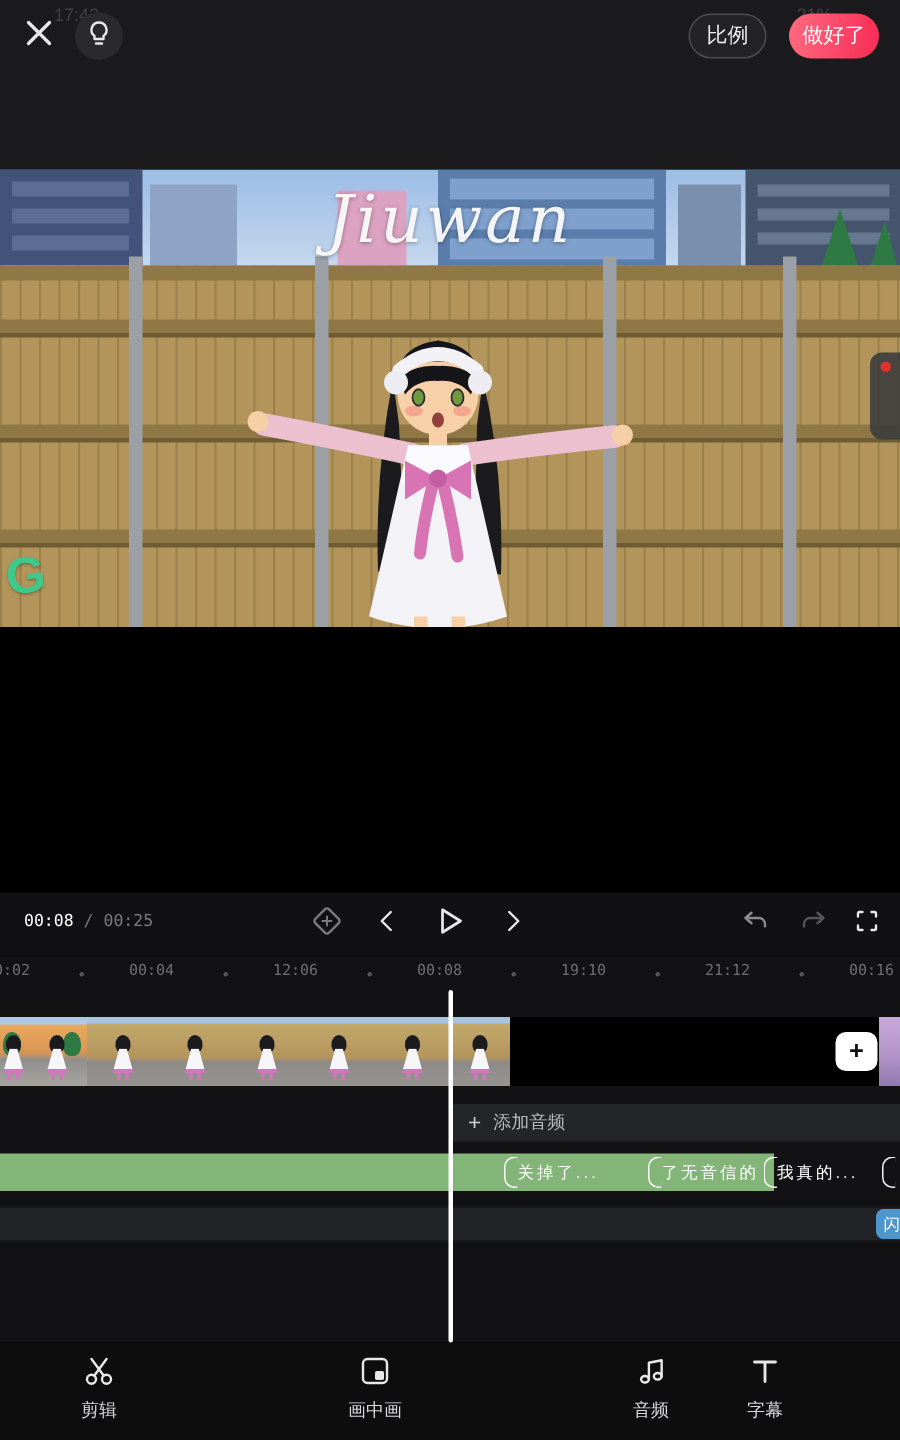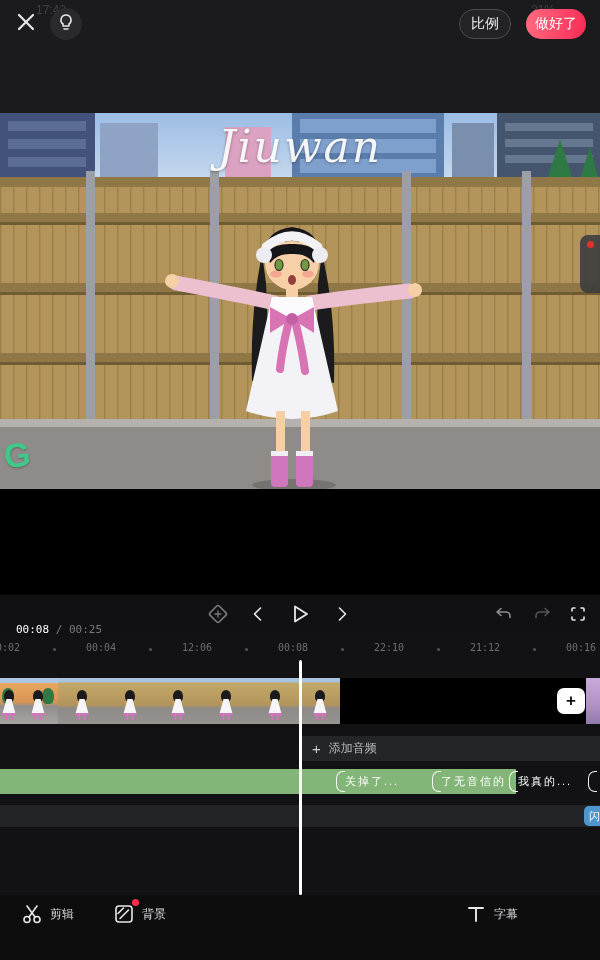--- a/index.html
+++ b/index.html
@@ -14,33 +14,33 @@
   .header{position:absolute;left:0;top:0;width:600px;height:113px;background:#1b1b1d;}
   .status-ghost{position:absolute;top:3px;font-size:12px;color:rgba(255,255,255,.16);}
   .icon-btn{position:absolute;display:flex;align-items:center;justify-content:center;cursor:pointer;}
   .close-btn{left:12px;top:10px;width:28px;height:28px;}
   .bulb-btn{left:50px;top:8px;width:32px;height:32px;border-radius:50%;background:#2a2a2c;}
   .pill{position:absolute;top:9px;height:30px;border-radius:16px;display:flex;align-items:center;justify-content:center;font-size:14px;}
   .ratio-pill{left:459px;width:52px;background:#232325;border:1px solid #4d4d50;color:#f0f0f0;}
   .done-pill{left:526px;width:60px;background:linear-gradient(100deg,var(--accent_red_light),var(--accent_red));color:#fff;border:none;}
 
   
-  .preview{position:absolute;left:0;top:113px;width:600px;height:376px;background:#1d4ed8;overflow:hidden;}
+  .preview{position:absolute;left:0;top:113px;width:600px;height:305px;background:#1d4ed8;overflow:hidden;}
   .preview svg{display:block;}
   .watermark{position:absolute;left:0;top:8px;width:100%;text-align:center;
     font-family:"DejaVu Serif",serif;font-style:italic;font-size:44px;font-weight:500;
     color:rgba(255,255,255,.93);text-shadow:0 1px 3px rgba(0,0,0,.35);letter-spacing:2px;}
   .g-logo{position:absolute;left:4px;bottom:14px;font-size:34px;font-weight:bold;color:var(--logo_green);
     text-shadow:0 1px 2px rgba(0,0,0,.3);transform:rotate(-6deg);}
   .cam-panel{position:absolute;right:-7px;top:122px;width:27px;height:58px;background:rgba(58,58,60,.88);border-radius:8px;}
   .cam-panel::before{content:"";position:absolute;left:7px;top:6px;width:7px;height:7px;border-radius:50%;background:#e03030;}
 
   
   .controls{position:absolute;left:0;top:595px;width:600px;height:42px;background:#111113;}
-  .time-display{position:absolute;left:16px;top:28px;font-family:"DejaVu Sans Mono",monospace;font-size:11px;color:#fff;}
+  .time-display{position:absolute;left:16px;top:12px;font-family:"DejaVu Sans Mono",monospace;font-size:11px;color:#fff;}
   .time-display .total{color:#7a7a7e;}
   .ctl{position:absolute;top:6px;width:30px;height:30px;display:flex;align-items:center;justify-content:center;cursor:pointer;}
 
   
   .timeline{position:absolute;left:0;top:637px;width:600px;height:258px;background:#121214;}
   .ruler{position:absolute;left:0;top:2px;width:600px;height:18px;}
   .tick{position:absolute;top:3px;transform:translateX(-50%);font-size:10px;color:#6e6e72;font-family:"DejaVu Sans Mono",monospace;}
   .tick-dot{position:absolute;top:9px;width:3px;height:3px;border-radius:50%;background:#55555a;}
 
   .filmstrip{position:absolute;left:0;top:41px;width:600px;height:46px;background:#000;display:flex;}
@@ -67,21 +67,21 @@
     border:1.6px solid rgba(255,255,255,.95);border-right:none;border-radius:7px 0 0 7px;}
 
   .fx-row{position:absolute;left:0;top:168px;width:600px;height:22px;background:#222326;}
   .fx-badge{position:absolute;left:584px;top:1px;width:30px;height:20px;background:var(--blue_badge);
     border-radius:5px;color:#fff;font-size:11px;display:flex;align-items:center;padding-left:5px;cursor:pointer;}
 
   .playhead{position:absolute;left:299px;top:23px;width:2.5px;height:235px;background:#fff;border-radius:2px;z-index:5;}
 
   
   .toolbar{position:absolute;left:0;top:895px;width:600px;height:65px;background:#0d0d0e;}
-  .tool{position:absolute;top:7px;width:92px;display:flex;flex-direction:row;align-items:center;gap:6px;cursor:pointer;}
+  .tool{position:absolute;top:7px;width:92px;display:flex;flex-direction:column;align-items:center;gap:6px;cursor:pointer;}
   .tool .t-icon{width:24px;height:24px;position:relative;display:flex;align-items:center;justify-content:center;}
   .tool .t-label{font-size:12px;color:#d8d8da;}
   .notif-dot{position:absolute;right:-3px;top:-3px;width:7px;height:7px;border-radius:50%;background:var(--notify_dot);}
 
   svg .st{stroke:#e8e8e8;stroke-width:1.6;fill:none;stroke-linecap:round;stroke-linejoin:round;}
 </style>
 </head>
 <body>
 
 <div class="header">
@@ -252,21 +252,21 @@
     </span>
   </div>
 </div>
 
 <div class="timeline">
   <div class="ruler">
     <span class="tick" style="left:5px">00:02</span>
     <span class="tick" style="left:101px">00:04</span>
     <span class="tick" style="left:197px">12:06</span>
     <span class="tick" style="left:293px">00:08</span>
-    <span class="tick" style="left:389px">22:10</span>
+    <span class="tick" style="left:389px">19:10</span>
     <span class="tick" style="left:485px">21:12</span>
     <span class="tick" style="left:581px">00:16</span>
     <span class="tick-dot" style="left:53px"></span>
     <span class="tick-dot" style="left:149px"></span>
     <span class="tick-dot" style="left:245px"></span>
     <span class="tick-dot" style="left:341px"></span>
     <span class="tick-dot" style="left:437px"></span>
     <span class="tick-dot" style="left:533px"></span>
   </div>
 
@@ -322,29 +322,38 @@
   <div class="tool" style="left:20px;">
     <span class="t-icon">
       <svg width="24" height="24" viewBox="0 0 24 24">
           <circle cx="7" cy="17.5" r="3" class="st"></circle>
           <circle cx="17" cy="17.5" r="3" class="st"></circle>
           <path class="st" d="M8.8 15.2 L17 4 M15.2 15.2 L7 4"></path>
         </svg>
     </span>
     <span class="t-label">剪辑</span>
   </div>
-  <div class="tool" style="left:112px;">
+  <div class="tool" style="left:204px;">
     <span class="t-icon">
       <svg width="24" height="24" viewBox="0 0 24 24">
           <rect x="4" y="4" width="16" height="16" rx="3" class="st"></rect>
-          <path class="st" d="M8 16.5 L16.5 8 M6 11.5 L11.5 6"></path>
-        </svg>
-      <span class="notif-dot"></span>
-    </span>
-    <span class="t-label">背景</span>
+          <rect x="12" y="12" width="6" height="6" rx="1.2" fill="#e8e8e8"></rect>
+        </svg>
+    </span>
+    <span class="t-label">画中画</span>
+  </div>
+  <div class="tool" style="left:388px;">
+    <span class="t-icon">
+      <svg width="24" height="24" viewBox="0 0 24 24">
+          <ellipse cx="8" cy="17.5" rx="2.6" ry="2.2" class="st"></ellipse>
+          <ellipse cx="16.5" cy="15.5" rx="2.6" ry="2.2" class="st"></ellipse>
+          <path class="st" d="M10.6 17.5 V6.5 L19.1 4.8 V15.5 M10.6 6.5 L19.1 4.8"></path>
+        </svg>
+    </span>
+    <span class="t-label">音频</span>
   </div>
   <div class="tool" style="left:464px;">
     <span class="t-icon">
       <svg width="24" height="24" viewBox="0 0 24 24">
           <path class="st" style="stroke-width:1.9" d="M5 6 H19 M12 6 V19"></path>
         </svg>
     </span>
     <span class="t-label">字幕</span>
   </div>
 </div>

